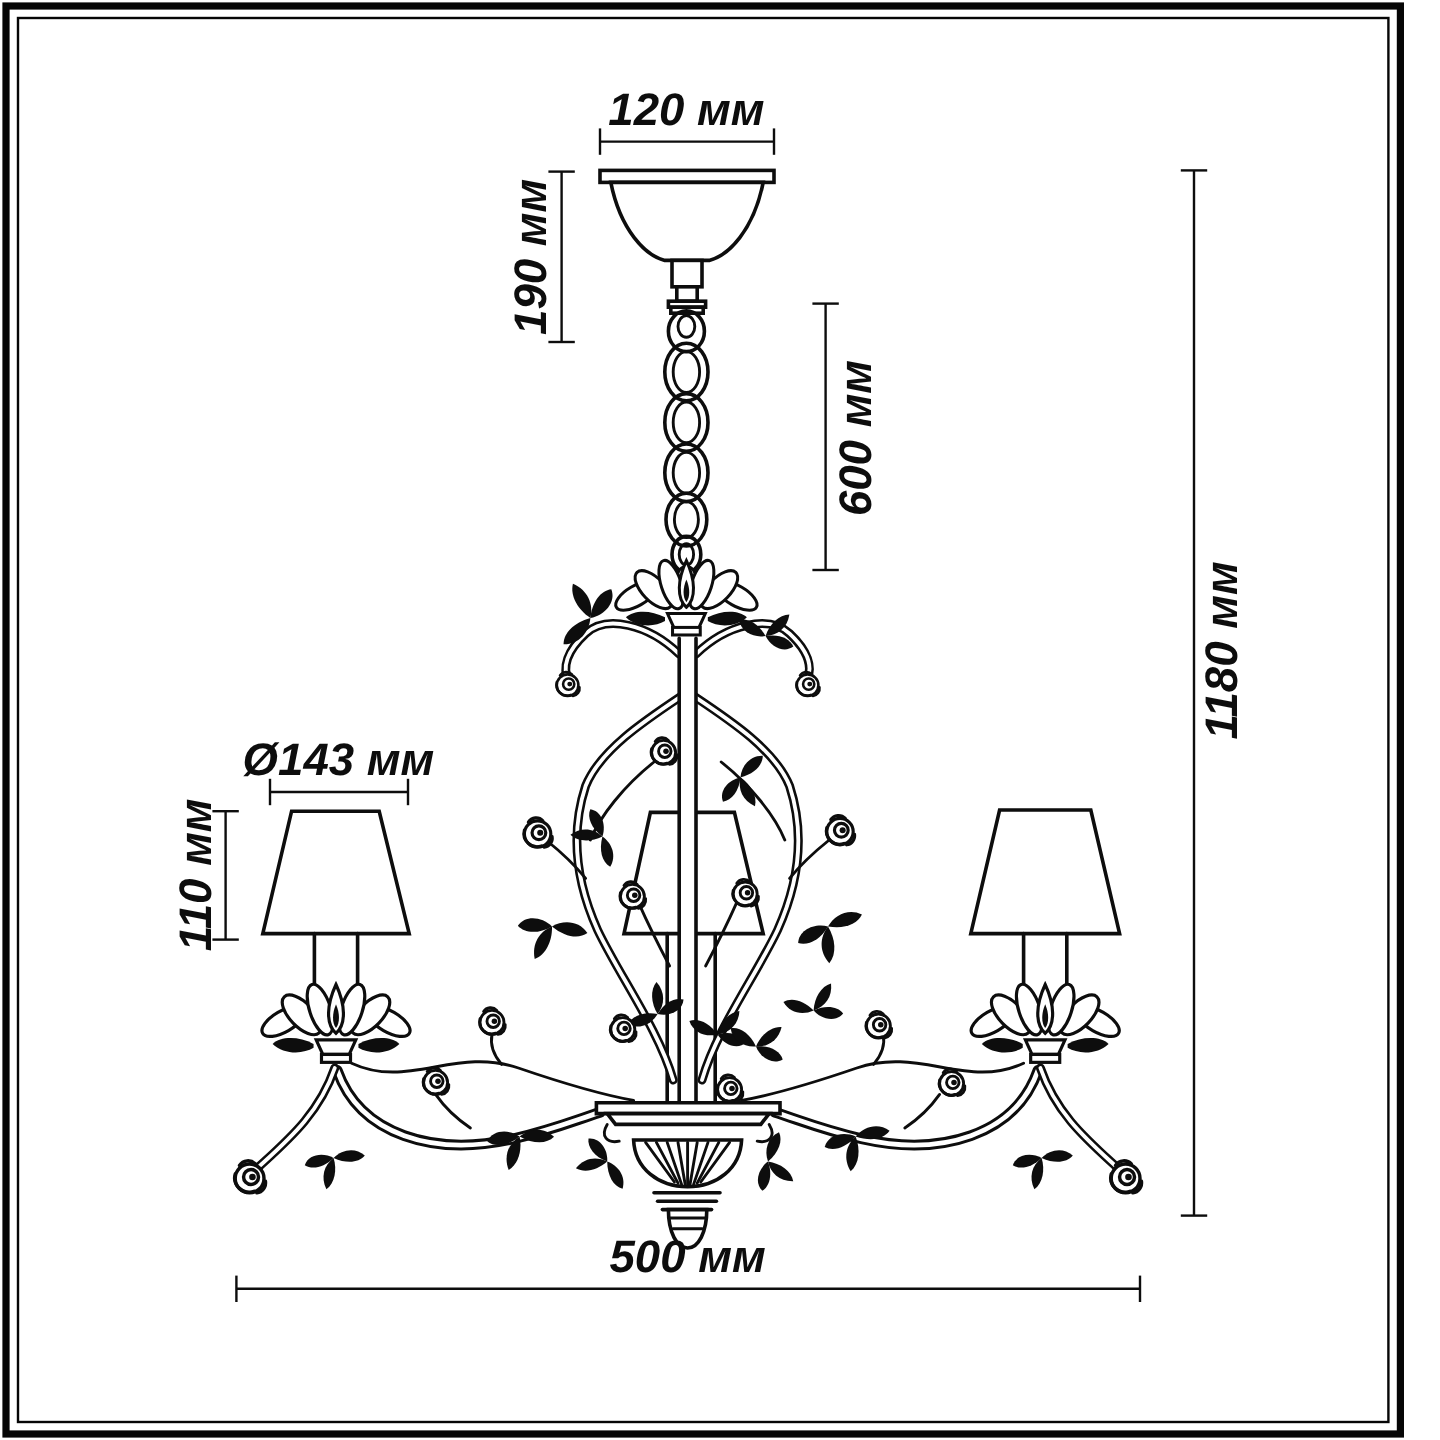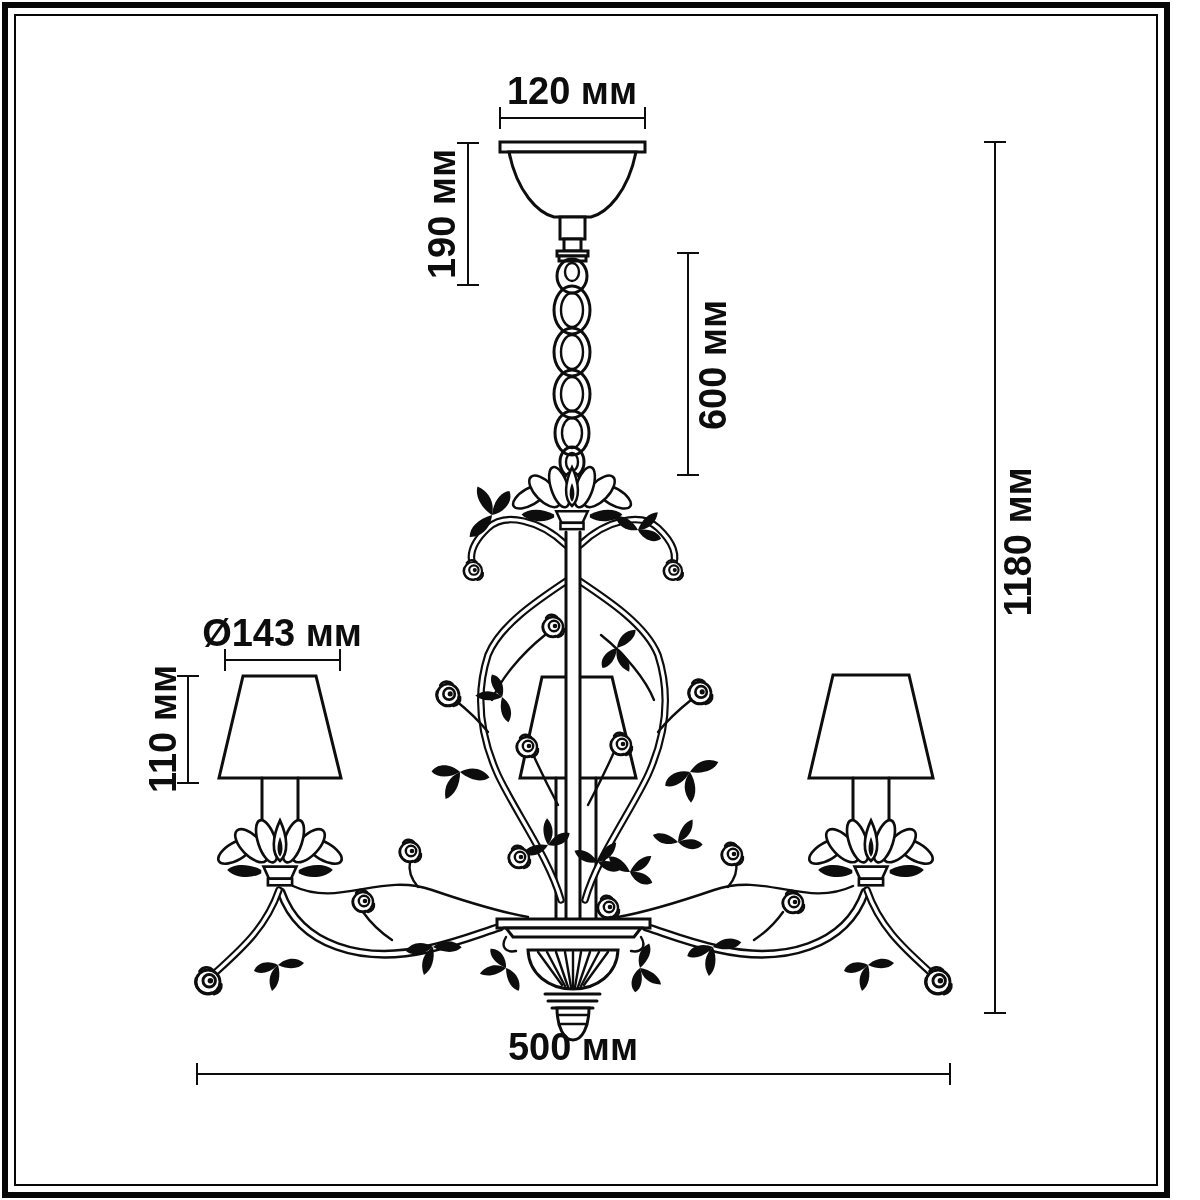--- a/index.html
+++ b/index.html
@@ -1,17 +1,17 @@
 <!DOCTYPE html>
 <html><head>
 <meta charset="utf-8">
 <style>
   html,body{margin:0;padding:0;background:#fff;}
   .stage{position:relative;width:1172px;height:1200px;background:#fff;overflow:hidden;
-         font-family:"Liberation Sans", sans-serif;}
+         font-family:"Liberation Sans", sans-serif;font-style:italic;}
   .frame-outer{position:absolute;inset:2px;border:6px solid #060606;pointer-events:none;}
   .frame-inner{position:absolute;inset:14px;border:2px solid #060606;pointer-events:none;}
   svg{position:absolute;left:0;top:0;}
   
   .o  {fill:#ffffff;stroke:#0d0d0d;stroke-width:3;}
   .o2 {fill:#ffffff;stroke:#0d0d0d;stroke-width:2.4;}
   .ln {fill:none;stroke:#0d0d0d;stroke-width:3;stroke-linecap:round;}
   .ln2{fill:none;stroke:#0d0d0d;stroke-width:2.4;stroke-linecap:round;}
   .tubeB{fill:none;stroke:#0d0d0d;stroke-width:9;stroke-linecap:round;}
   .tubeW{fill:none;stroke:#ffffff;stroke-width:4;stroke-linecap:round;}

